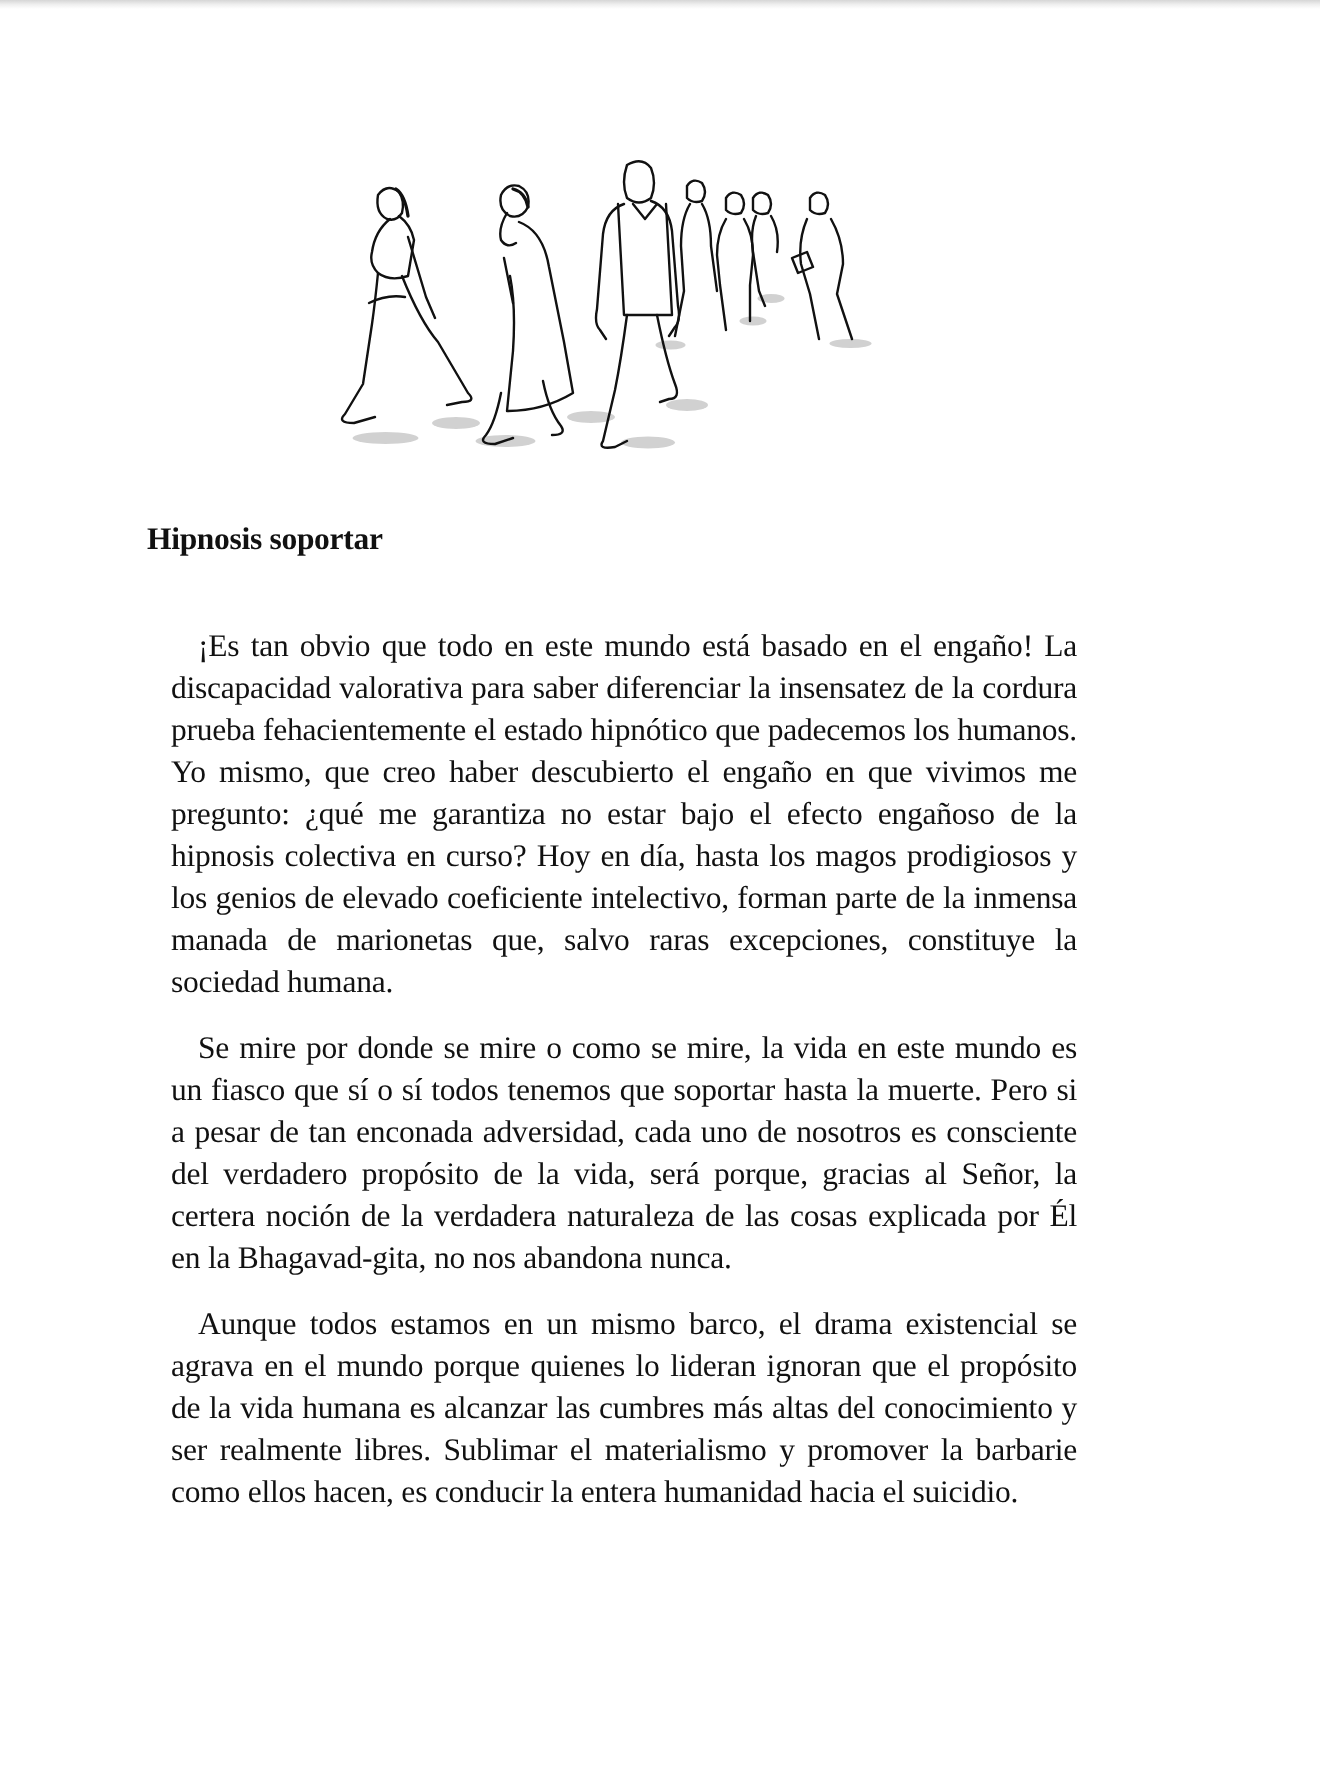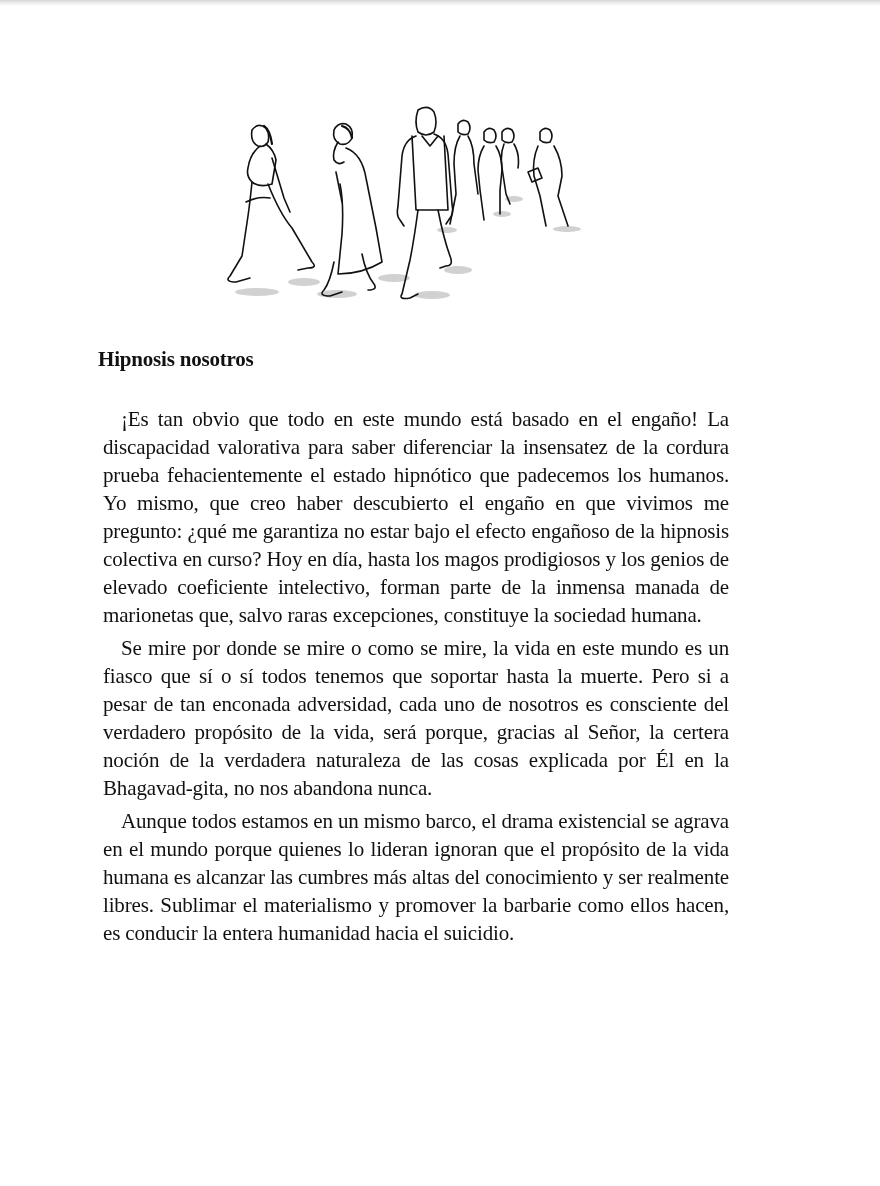--- a/index.html
+++ b/index.html
@@ -38,21 +38,21 @@
       margin: 0;
       letter-spacing: -0.2px;
     }
     .body-text {
       position: absolute;
       left: 98px;
       top: 400px;
       width: 636px;
     }
     .para {
-      margin: 5px;
+      margin: 16px;
       font-size: 21px;
       line-height: 28px;
       text-align: justify;
       text-indent: 18px;
       letter-spacing: -0.15px;
     }
   </style>
 </head>
 <body>
 
@@ -103,19 +103,19 @@
     <path d="M262 30 q4-6 10-2 q4 6 0 12 q-6 2 -10-2z"></path>
     <path d="M262 44 q-6 10 -6 24 l2 20 l4 30 M274 44 q6 10 6 24 l-2 20 l0 24"></path>
     <path d="M280 30 q4-6 10-2 q4 6 0 12 q-6 2 -10-2z"></path>
     <path d="M282 42 q-4 10 -2 24 l4 26 l4 10 M292 42 q6 10 4 24"></path>
     <path d="M318 30 q4-6 10-2 q4 6 0 12 q-6 2 -10-2z"></path>
     <path d="M316 44 q-6 14 -4 30 l6 20 l6 30 M332 44 q8 14 8 30 l-4 20 l10 30"></path>
     <path d="M306 70 l10 -4 l4 10 l-10 4z"></path>
   </svg>
 </div>
 
-<h2 class="heading">Hipnosis nosotros</h2>
+<h2 class="heading">Hipnosis soportar</h2>
 
 <div class="body-text">
   <p class="para">¡Es tan obvio que todo en este mundo está basado en el engaño! La discapacidad valorativa para saber diferenciar la insensatez de la cordura prueba fehacientemente el estado hipnótico que padecemos los humanos. Yo mismo, que creo haber descubierto el engaño en que vivimos me pregunto: ¿qué me garantiza no estar bajo el efecto engañoso de la hipnosis colectiva en curso? Hoy en día, hasta los magos prodigiosos y los genios de elevado coeficiente intelectivo, forman parte de la inmensa manada de marionetas que, salvo raras excepciones, constituye la sociedad humana.</p>
   <p class="para">Se mire por donde se mire o como se mire, la vida en este mundo es un fiasco que sí o sí todos tenemos que soportar hasta la muerte. Pero si a pesar de tan enconada adversidad, cada uno de nosotros es consciente del verdadero propósito de la vida, será porque, gracias al Señor, la certera noción de la verdadera naturaleza de las cosas explicada por Él en la Bhagavad-gita, no nos abandona nunca.</p>
   <p class="para">Aunque todos estamos en un mismo barco, el drama existencial se agrava en el mundo porque quienes lo lideran ignoran que el propósito de la vida humana es alcanzar las cumbres más altas del conocimiento y ser realmente libres. Sublimar el materialismo y promover la barbarie como ellos hacen, es conducir la entera humanidad hacia el suicidio.</p>
 </div>
 
 </body></html>

